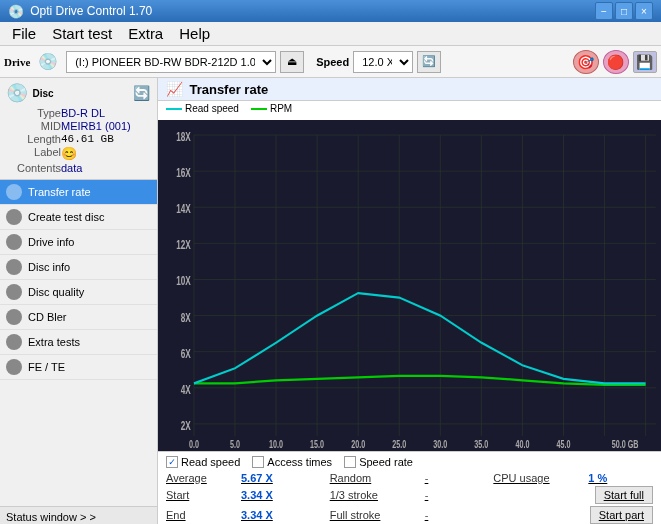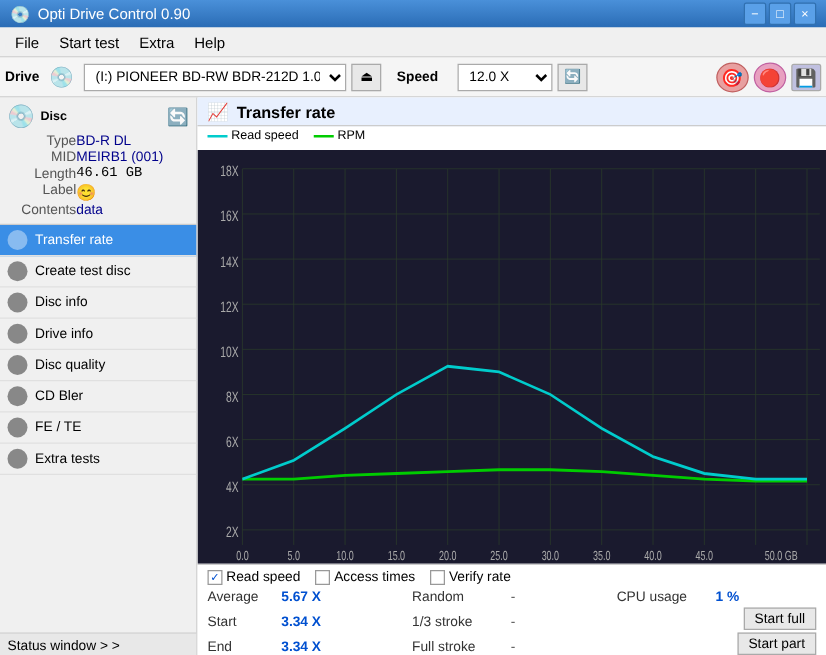--- a/index.html
+++ b/index.html
@@ -36,62 +36,62 @@
     }
 
     
     #menubar {
       background: #f0f0f0;
       height: 24px;
       display: flex;
       align-items: center;
       padding: 0 4px;
       border-bottom: 1px solid #ccc;
-      font-size: 12px;
+      font-size: 15px;
     }
     .menu-item {
       padding: 2px 8px;
       cursor: pointer;
     }
 
     
     #toolbar {
       background: #f5f5f5;
       height: 32px;
       display: flex;
       align-items: center;
       padding: 0 4px;
       border-bottom: 1px solid #ccc;
       gap: 4px;
     }
-    .toolbar-label { font-size: 11px; font-weight: 600; margin-right: 4px; }
+    .toolbar-label { font-size: 11px; font-weight: 600; margin-right: 4px; font-family: Liberation Serif, serif; }
     .toolbar-drive-select {
       height: 22px;
       border: 1px solid #aaa;
       background: white;
       font-size: 11px;
       padding: 0 4px;
       width: 210px;
     }
     .toolbar-icon-btn {
       width: 24px; height: 22px;
       background: #e8e8e8;
       border: 1px solid #aaa;
       cursor: pointer;
       display: flex; align-items: center; justify-content: center;
       font-size: 11px;
     }
-    .speed-label { font-size: 11px; font-weight: 600; margin-left: 8px; margin-right: 12px; }
+    .speed-label { font-size: 11px; font-weight: 600; margin-left: 8px; margin-right: 0; }
     .speed-select {
       height: 22px;
       border: 1px solid #aaa;
       background: white;
       font-size: 11px;
       padding: 0 4px;
-      width: 76px;
+      width: 60px;
     }
 
     
     #main {
       display: flex;
       height: calc(524px - 22px - 20px - 32px);
     }
 
     
     #sidebar {
@@ -188,20 +188,21 @@
       font-size: 10px;
     }
     .legend-item { display: flex; align-items: center; gap: 3px; }
     .legend-color { width: 16px; height: 2px; }
 
     
     #chart-container {
       flex: 1;
       position: relative;
       padding: 4px 0 0 0;
+      font-weight: bold;
     }
 
     
     #bottom-info {
       border-top: 1px solid #ccc;
       padding: 4px 8px;
     }
     .checkboxes-row {
       display: flex;
       gap: 12px;
@@ -212,21 +213,21 @@
     .cb { width: 12px; height: 12px; border: 1px solid #999; background: white; display: flex; align-items: center; justify-content: center; cursor: pointer; }
     .cb.checked { background: white; }
     .cb.checked::after { content: '✓'; font-size: 9px; color: #0050d0; }
 
     .stats-grid {
       display: grid;
       grid-template-columns: 1fr 1fr 1fr;
       gap: 2px 4px;
       font-size: 11px;
     }
-    .stat-row { display: flex; gap: 4px; align-items: flex-end; }
+    .stat-row { display: flex; gap: 20px; align-items: center; text-decoration: underline; }
     .stat-label { color: #333; width: 55px; }
     .stat-value { color: #0050d0; font-weight: 600; width: 40px; }
     .stat-label2 { color: #333; width: 75px; }
     .stat-value2 { color: #555; width: 20px; }
     .stat-btn {
       background: #e8e8e8;
       border: 1px solid #aaa;
       padding: 2px 8px;
       cursor: pointer;
       font-size: 11px;
@@ -237,21 +238,21 @@
     #chart-svg {
       width: 100%;
       height: 100%;
     }
   </style>
 </head>
 <body>
 
 <div id="titlebar">
   <span style="margin-right:6px; font-size:13px;">💿</span>
-  <span>Opti Drive Control 0.90</span>
+  <span>Opti Drive Control 1.70</span>
   <span style="flex:1"></span>
   <div class="titlebar-btn">−</div>
   <div class="titlebar-btn">□</div>
   <div class="titlebar-btn close">×</div>
 </div>
 
 <div id="menubar">
   <span class="menu-item">File</span>
   <span class="menu-item">Start test</span>
   <span class="menu-item">Extra</span>
@@ -312,41 +313,41 @@
       <div class="nav-item active">
         <div class="nav-icon blue"></div>
         <span>Transfer rate</span>
       </div>
       <div class="nav-item">
         <div class="nav-icon gray"></div>
         <span>Create test disc</span>
       </div>
       <div class="nav-item">
         <div class="nav-icon gray"></div>
+        <span>Drive info</span>
+      </div>
+      <div class="nav-item">
+        <div class="nav-icon gray"></div>
         <span>Disc info</span>
       </div>
       <div class="nav-item">
         <div class="nav-icon gray"></div>
-        <span>Drive info</span>
-      </div>
-      <div class="nav-item">
-        <div class="nav-icon gray"></div>
         <span>Disc quality</span>
       </div>
       <div class="nav-item">
         <div class="nav-icon gray"></div>
         <span>CD Bler</span>
       </div>
       <div class="nav-item">
         <div class="nav-icon gray"></div>
+        <span>Extra tests</span>
+      </div>
+      <div class="nav-item">
+        <div class="nav-icon gray"></div>
         <span>FE / TE</span>
-      </div>
-      <div class="nav-item">
-        <div class="nav-icon gray"></div>
-        <span>Extra tests</span>
       </div>
     </div>
 
     <div class="sidebar-bottom">
       <div class="status-window-btn">
         <span>Status window &gt; &gt;</span>
       </div>
     </div>
   </div>
 
@@ -430,21 +431,21 @@
         <div class="checkbox-item">
           <div class="cb checked"></div>
           <span>Read speed</span>
         </div>
         <div class="checkbox-item">
           <div class="cb"></div>
           <span>Access times</span>
         </div>
         <div class="checkbox-item">
           <div class="cb"></div>
-          <span>Verify rate</span>
+          <span>Speed rate</span>
         </div>
       </div>
 
       <div class="stats-grid">
 
         <div class="stat-row">
           <span class="stat-label">Average</span>
           <span class="stat-value">5.67 X</span>
         </div>
         <div class="stat-row">

